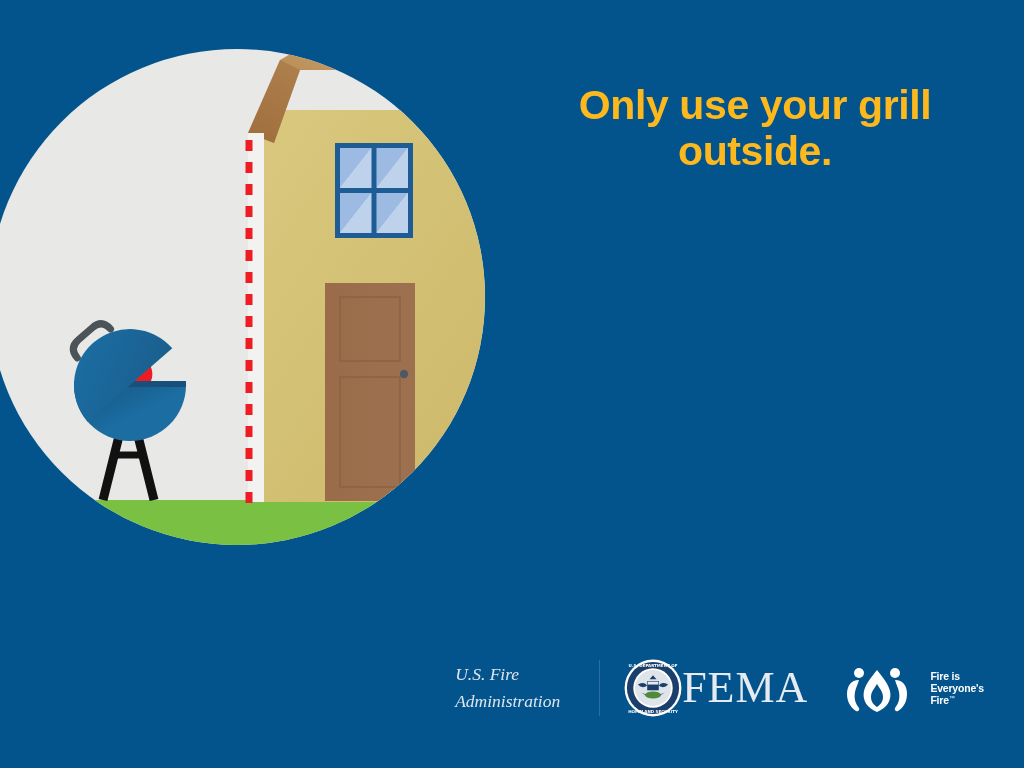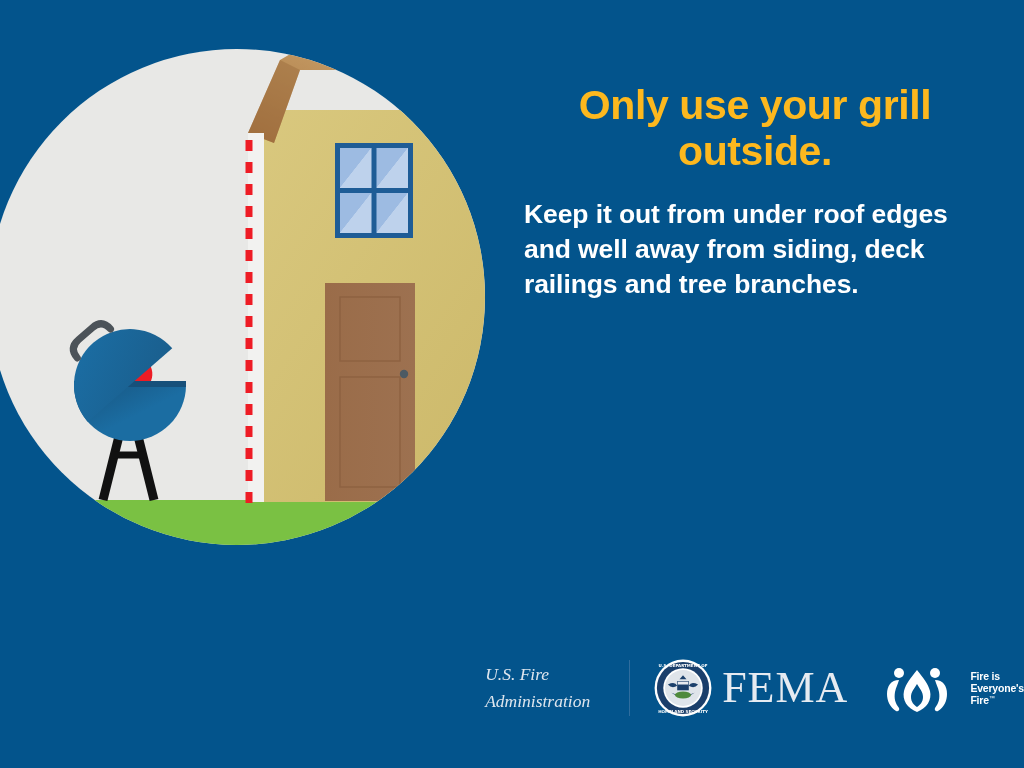--- a/index.html
+++ b/index.html
@@ -45,20 +45,21 @@
   
   #footer {
     position:absolute;
     left:0;
     bottom:40px;
     width:1024px;
     height:80px;
     display:flex;
     align-items:center;
     justify-content:flex-end;
+    padding-right:40px;
   }
   #usfa-wordmark {
     color:#dfe6ee;
     font-family:"Liberation Serif", serif;
     font-size:17.5px;
     font-style:italic;
     line-height:1.55;
     text-align:left;
     width:120px;
   }
@@ -68,21 +69,20 @@
     background:#2f6d9e;
     margin-left:24px;
     margin-right:24px;
   }
   #dhs-seal { width:58px; height:58px; flex:0 0 auto; }
   #fema-wordmark {
     color:#e6ebf1;
     font-family:"Liberation Serif", serif;
     font-size:44px;
     letter-spacing:1px;
-    margin-left:10px;
     line-height:1;
   }
   #fief-logo {
     margin-left:38px;
     display:flex;
     align-items:center;
   }
   #fief-mark { width:62px; height:48px; }
   #fief-words {
     margin-left:22px;
@@ -184,21 +184,20 @@
       <g transform="rotate(-41 130 385)">
         <path d="M74 385 a56 56 0 0 1 112 0 z" fill="url(#lidGrad)"></path>
         <path d="M108 330 q0 -13 13 -13 h18 q13 0 13 13" fill="none" stroke="#4c5359" stroke-width="7" stroke-linecap="round"></path>
       </g>
     </g>
   </g>
 </svg>
 
 <div id="text-block">
   <h1 id="headline">Only use your grill outside.</h1>
-  <p id="subcopy">Keep it out from under roof edges and well away from siding, deck railings and tree branches.</p>
 </div>
 
 <div id="footer">
 
   <div id="usfa-wordmark">
     <div>U.S. Fire</div>
     <div>Administration</div>
   </div>
 
   <div id="footer-divider"></div>

